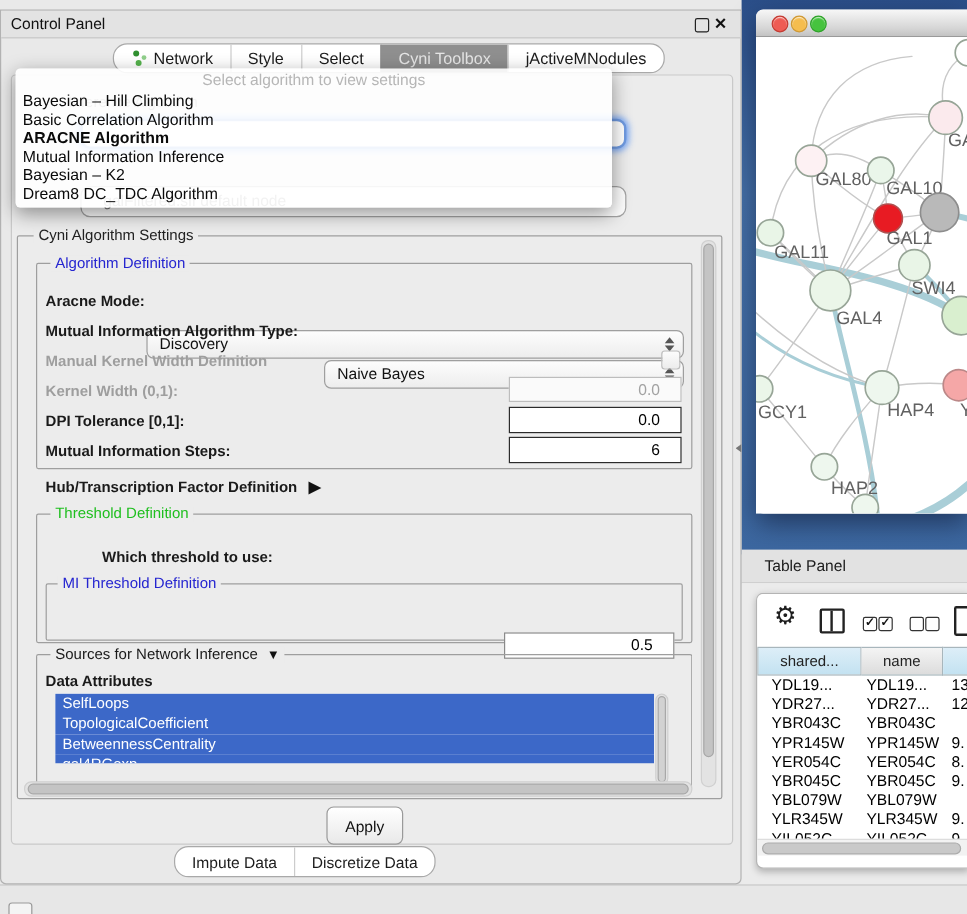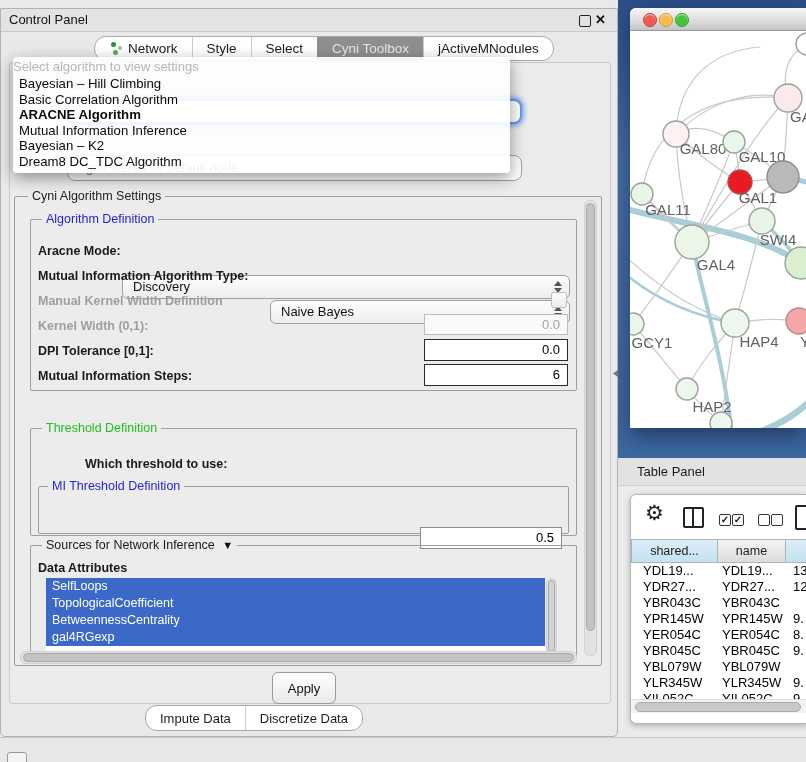--- a/index.html
+++ b/index.html
@@ -60,38 +60,38 @@
   .net-glyph i.c{left:4px;bottom:0;width:5px;height:5px;background:#55b24c;}
   .content-panel{position:absolute;left:8px;top:53px;width:602px;height:642px;background:#ececec;border:1px solid #c9c9c9;border-radius:4px;box-sizing:border-box;}
 
   
   .ghost-label{left:57px;top:78px;font-size:12.5px;color:#777;}
   .comboA{left:67px;top:99px;width:455px;height:25px;background:#fff;border:2px solid #6f9ae0;border-radius:8px;box-shadow:0 0 5px 2px rgba(90,150,250,.8);box-sizing:border-box;}
   .comboB{left:67px;top:155px;width:455px;height:26px;background:#fdfdfd;border:1px solid #a3a3a3;border-radius:8px;box-sizing:border-box;font-size:13px;color:#777;line-height:24px;padding-left:18px;overflow:hidden;}
 
   
   .popup{left:13px;top:57px;width:497px;height:116px;background:rgba(255,255,255,.9);border-radius:4px;box-shadow:0 5px 16px rgba(0,0,0,.4);z-index:40;}
-  .popup .ph{height:19px;line-height:19px;font-size:13px;color:#b6b6b6;}
+  .popup .ph{height:19px;line-height:19px;text-align:center;font-size:13px;color:#b6b6b6;}
   .popup .it{height:15.5px;line-height:15.5px;font-size:13.2px;color:#0a0a0a;padding-left:6px;white-space:nowrap;}
   .popup .it.bold{font-weight:bold;}
 
   
   .gbox{position:absolute;border:1px solid #9e9e9e;border-radius:2px;}
   .gtitle{position:absolute;font-size:12.5px;background:#ececec;padding:0 4px;line-height:13px;z-index:5;}
   .lbl{position:absolute;font-size:12.5px;font-weight:bold;color:#1a1a1a;white-space:nowrap;}
   .lbl.dis{color:#9e9e9e;}
   .combo{position:absolute;background:linear-gradient(180deg,#fdfdfd,#ededed);border:1px solid #9f9f9f;border-radius:6px;box-sizing:border-box;font-size:13px;color:#111;line-height:22px;padding-left:10px;margin-top:36px;}
   .combo .spin{position:absolute;right:8px;top:4px;width:8px;height:14px;}
   .combo .spin::before{content:"";position:absolute;left:1px;top:1px;border-left:4px solid transparent;border-right:4px solid transparent;border-bottom:5px solid #555;}
   .combo .spin::after{content:"";position:absolute;left:1px;bottom:1px;border-left:4px solid transparent;border-right:4px solid transparent;border-top:5px solid #555;}
-  .field{position:absolute;background:#fff;border:1.5px solid #2b2b2b;box-sizing:border-box;font-size:13px;color:#000;text-align:right;padding-right:7px;}
+  .field{position:absolute;background:#fff;border:1.5px solid #2b2b2b;box-sizing:border-box;font-size:13px;color:#000;text-align:right;padding-right:17px;}
   .field.dis{border:1px solid #bdbdbd;background:#fafafa;color:#a2a2a2;}
   .checkbox{position:absolute;width:14px;height:14px;border:1px solid #bdbdbd;border-radius:3px;background:linear-gradient(180deg,#fcfcfc,#ececec);}
   .arrow-glyph{font-size:13px;color:#111;}
-  .attr-list{position:absolute;left:46px;top:578px;width:499px;height:76px;background:#fff;overflow:hidden;}
+  .attr-list{position:absolute;left:46px;top:578px;width:499px;height:58px;background:#fff;overflow:hidden;}
   .attr-item{height:17px;line-height:17px;background:#3c68c8;color:#fff;font-size:12.5px;padding-left:6px;}
   .vscroll{position:absolute;background:#e3e3e3;border:1px solid #d0d0d0;border-radius:6px;box-sizing:border-box;}
   .vthumb{position:absolute;border-radius:6px;background:#c4c4c4;border:1px solid #a8a8a8;box-sizing:border-box;}
   .btn{position:absolute;background:linear-gradient(180deg,#ffffff,#e9e9e9);border:1px solid #9a9a9a;border-radius:6px;font-size:13px;color:#111;text-align:center;}
   .grip{left:613px;top:370px;width:5px;height:7px;background:#777;clip-path:polygon(100% 0,0 50%,100% 100%);}
 
   .nv-label{font-family:"Liberation Sans",sans-serif;}
 </style>
 </head>
 <body>
@@ -323,20 +323,24 @@
 
   <div class="abs lbl dis" style="left:38px;top:319px;">Kernel Width (0,1):</div>
   <div class="abs field dis" style="left:424px;top:314px;width:144px;height:21px;line-height:19px;">0.0</div>
 
   <div class="abs lbl" style="left:38px;top:344px;">DPI Tolerance [0,1]:</div>
   <div class="abs field" style="left:424px;top:339px;width:144px;height:22px;line-height:19px;">0.0</div>
 
   <div class="abs lbl" style="left:38px;top:369px;">Mutual Information Steps:</div>
   <div class="abs field" style="left:424px;top:364px;width:144px;height:22px;line-height:19px;">6</div>
 
+  <div class="abs lbl" style="left:38px;top:398px;">
+    <span>Hub/Transcription Factor Definition</span>
+    <span class="arrow-glyph" style="margin-left:6px;">▶</span>
+  </div>
 
   <div class="abs gbox" style="left:30px;top:428px;width:545px;height:106px;"></div>
   <div class="abs gtitle" style="left:42px;top:422px;color:#1fbf1f;">Threshold Definition</div>
 
   <div class="abs lbl" style="left:85px;top:457px;">Which threshold to use:</div>
 
   <div class="abs gbox" style="left:38px;top:486px;width:529px;height:46px;"></div>
   <div class="abs gtitle" style="left:48px;top:480px;color:#2525d0;">MI Threshold Definition</div>
   <div class="abs field" style="left:420px;top:499px;width:142px;height:22px;line-height:19px;border-width:1px;border-color:#8a8a8a;margin-top:28px;">0.5</div>
 

